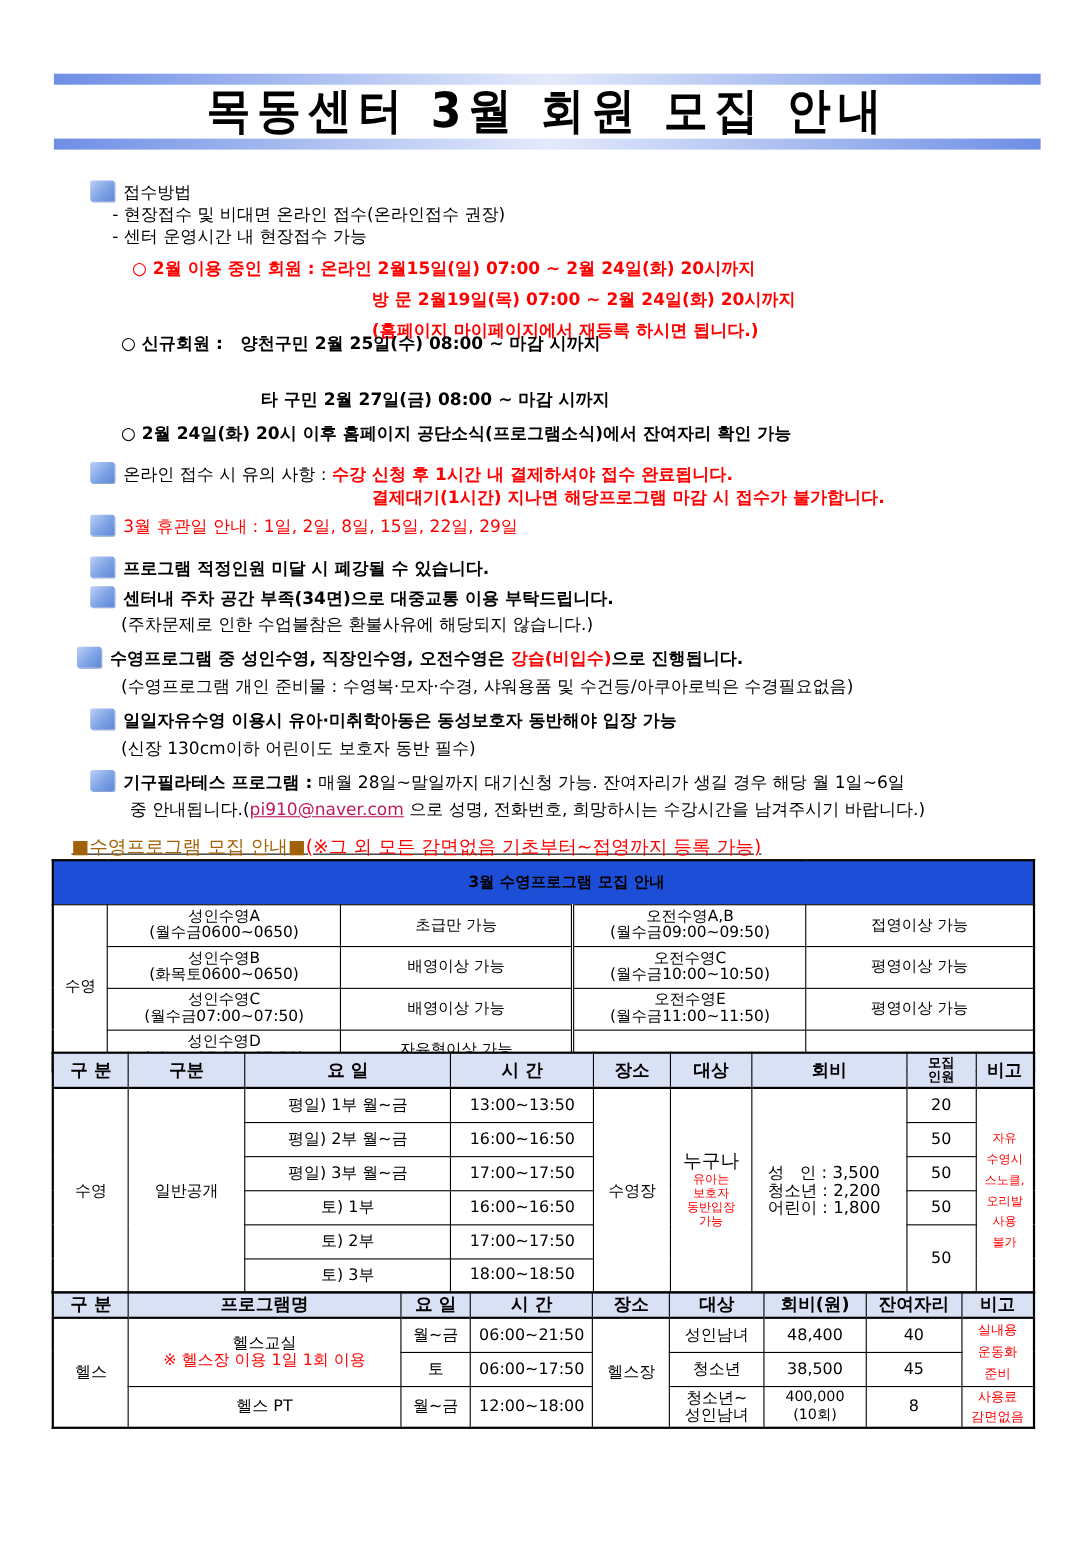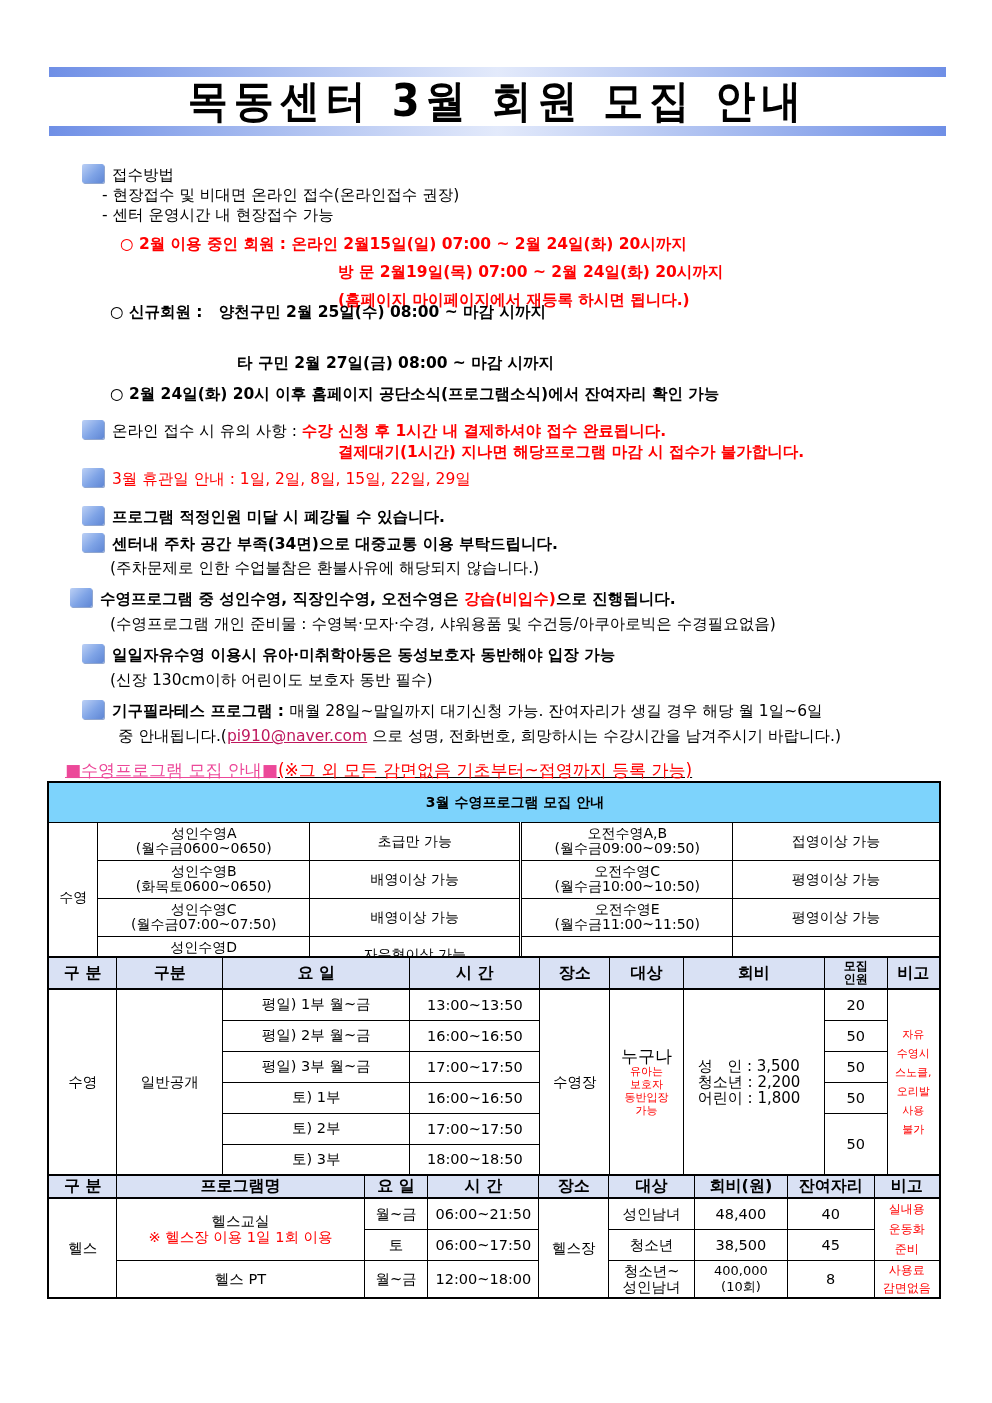--- a/index.html
+++ b/index.html
@@ -8,32 +8,32 @@
 
   .band { position: absolute; left: 49px; width: 897px; height: 10px;
     background: linear-gradient(to right, #6f8fe6 0%, #a9bdf0 25%, #e3eafb 50%, #a9bdf0 75%, #6f8fe6 100%); }
   .title { position: absolute; left: 49px; width: 897px; top: 78px; height: 46px; text-align: center;
     font-family: "DejaVu Sans", sans-serif; font-weight: bold; font-size: 40px; line-height: 46px; letter-spacing: 6px;
     transform: scaleY(1.1); }
 
   .line { position: absolute; white-space: nowrap; font-size: 15.5px; line-height: 20px; padding-left: 16px; }
   .bold { font-weight: bold; }
   .red { color: #ff0000; }
-  .blue { color: #ec4899; text-decoration: underline; }
+  .blue { color: #a16207; }
   .sq { display: inline-block; width: 22px; height: 19px; vertical-align: -3px; margin-right: 8px;
     background: linear-gradient(135deg, #bcd0f5 0%, #7ea3e6 55%, #5f86d4 100%); border-radius: 2px;
     box-shadow: 1px 1px 0 #90a6cf; }
   a.mail { color: #be185d; text-decoration: underline; }
 
   table { border-collapse: collapse; position: absolute; font-family: "DejaVu Sans", sans-serif; }
   td, th { border: 1px solid #000; text-align: center; vertical-align: middle; font-weight: normal; }
 
   #t1 { left: 47px; top: 781px; width: 894px; border: 2px solid #000; }
   #t1 td { font-size: 14px; line-height: 15px; height: 38px; padding: 0; }
-  #t1 .hdr { background: #7dd3fc; font-weight: bold; height: 40px; font-size: 14px; padding-left: 42px; }
+  #t1 .hdr { background: #1d4ed8; font-weight: bold; height: 40px; font-size: 14px; padding-left: 42px; }
   #t1 .dbl-left { border-left: 3px double #000; }
 
   #t2 { left: 47px; top: 956px; width: 894px; border: 2px solid #000; }
   #t2 th { background: #d9e1f4; font-weight: bold; font-size: 16px; height: 32px; border-bottom: 2px solid #000; }
   #t2 td { font-size: 14.5px; height: 31px; }
   #t2 .sm { font-size: 11px; line-height: 13px; }
   #t2 .small-hdr { font-size: 12px; line-height: 13px; }
 
   #t3 { left: 47px; top: 1174px; width: 894px; border: 2px solid #000; }
   #t3 th { background: #d9e1f4; font-weight: bold; font-size: 16px; height: 22px; border-bottom: 2px solid #000; }

